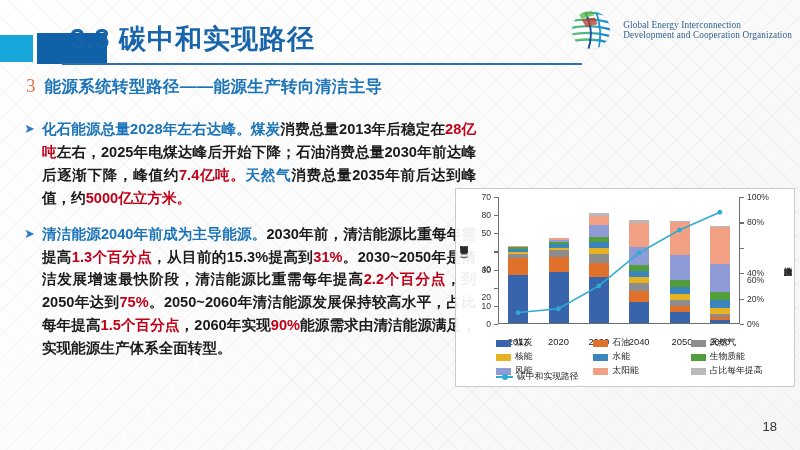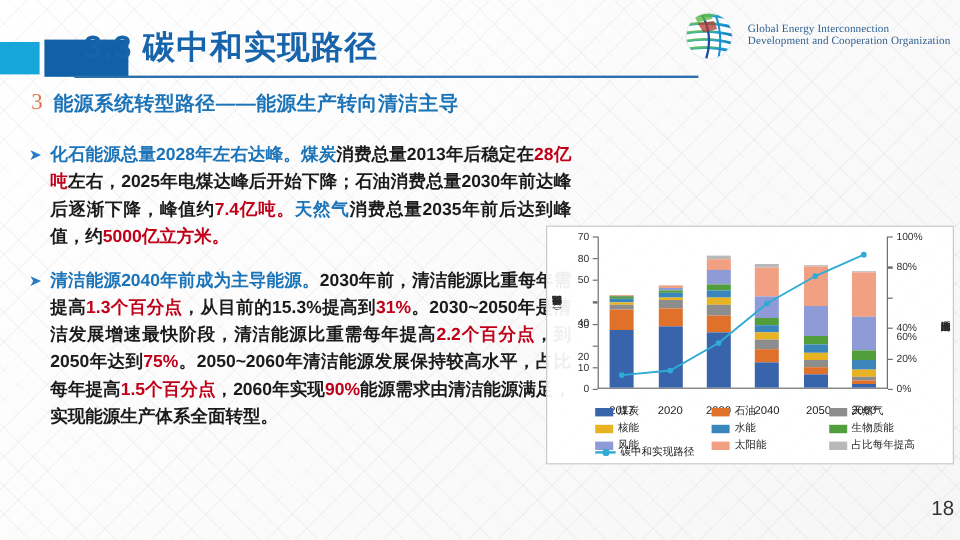--- a/index.html
+++ b/index.html
@@ -150,21 +150,21 @@
   .lg-line:after{
     content:"";position:absolute;left:5.5px;top:-2.2px;width:6px;height:6px;border-radius:50%;
     background:#2fabd4;
   }
 
   .chart-caption{
     position:absolute;left:520px;top:401px;
     font-size:12.6px;font-weight:700;color:#1b1b1b;letter-spacing:.4px;white-space:nowrap;
   }
   .page-num{
-    position:absolute;right:5px;bottom:16px;font-size:17px;color:#333;
+    position:absolute;right:23px;bottom:16px;font-size:13px;color:#333;
   }
 </style>
 </head>
 <body>
 
 <div class="slide">
   <div class="lattice"></div>
 
   <div class="hdr-block-a"></div>
   <div class="hdr-block-b"></div>

